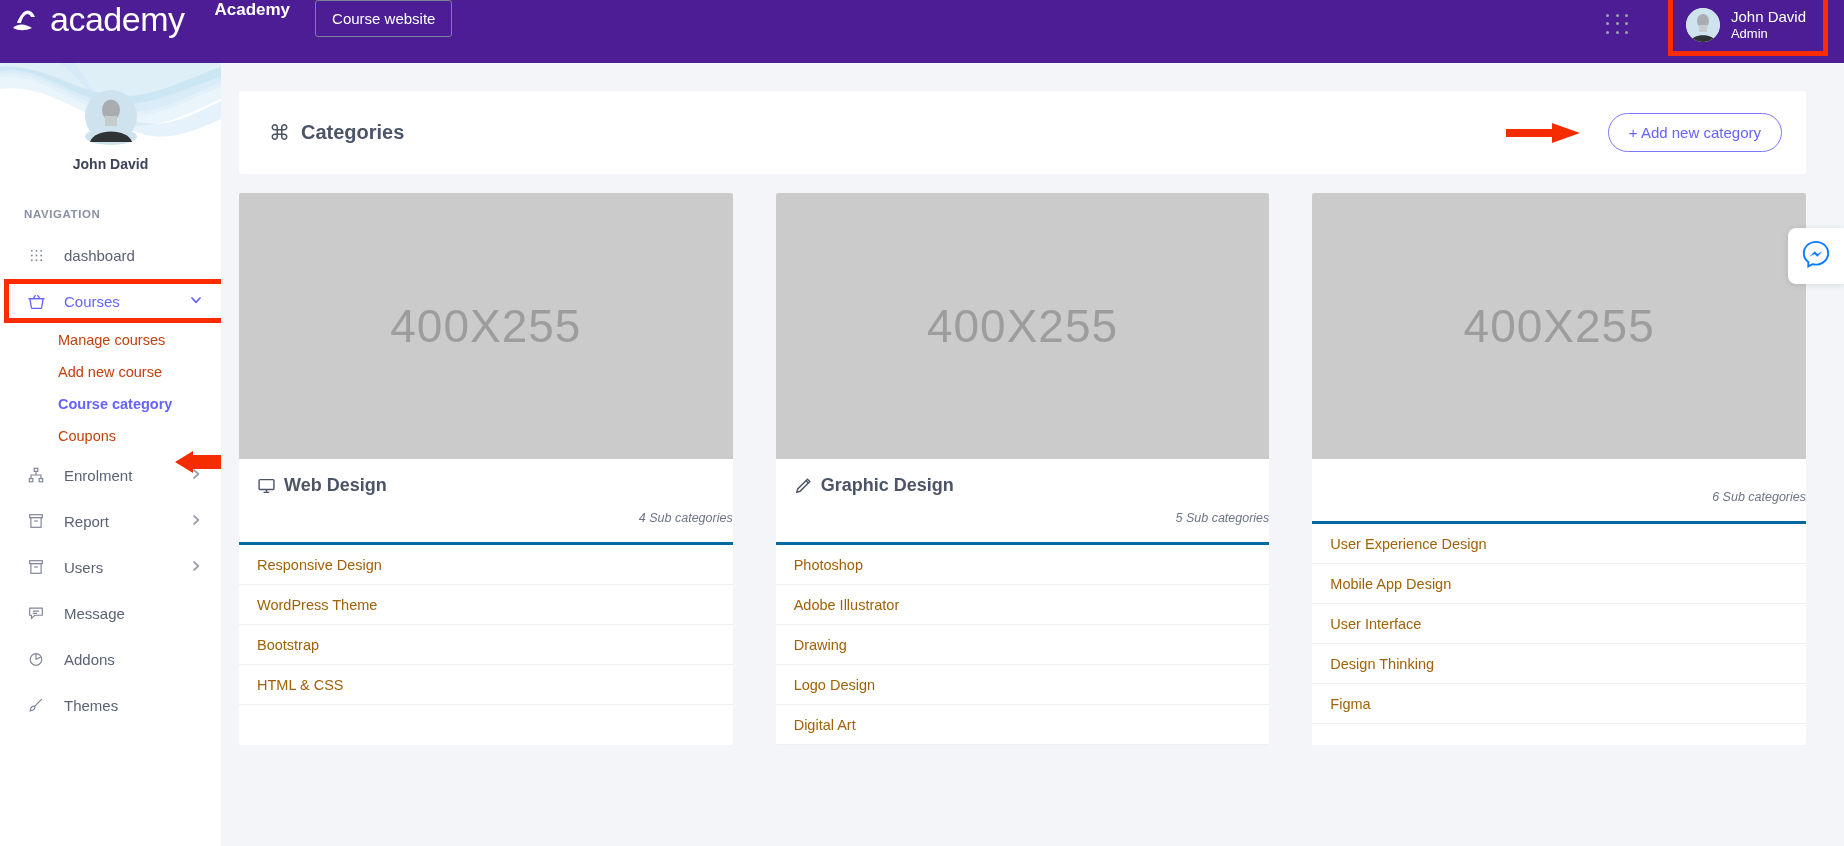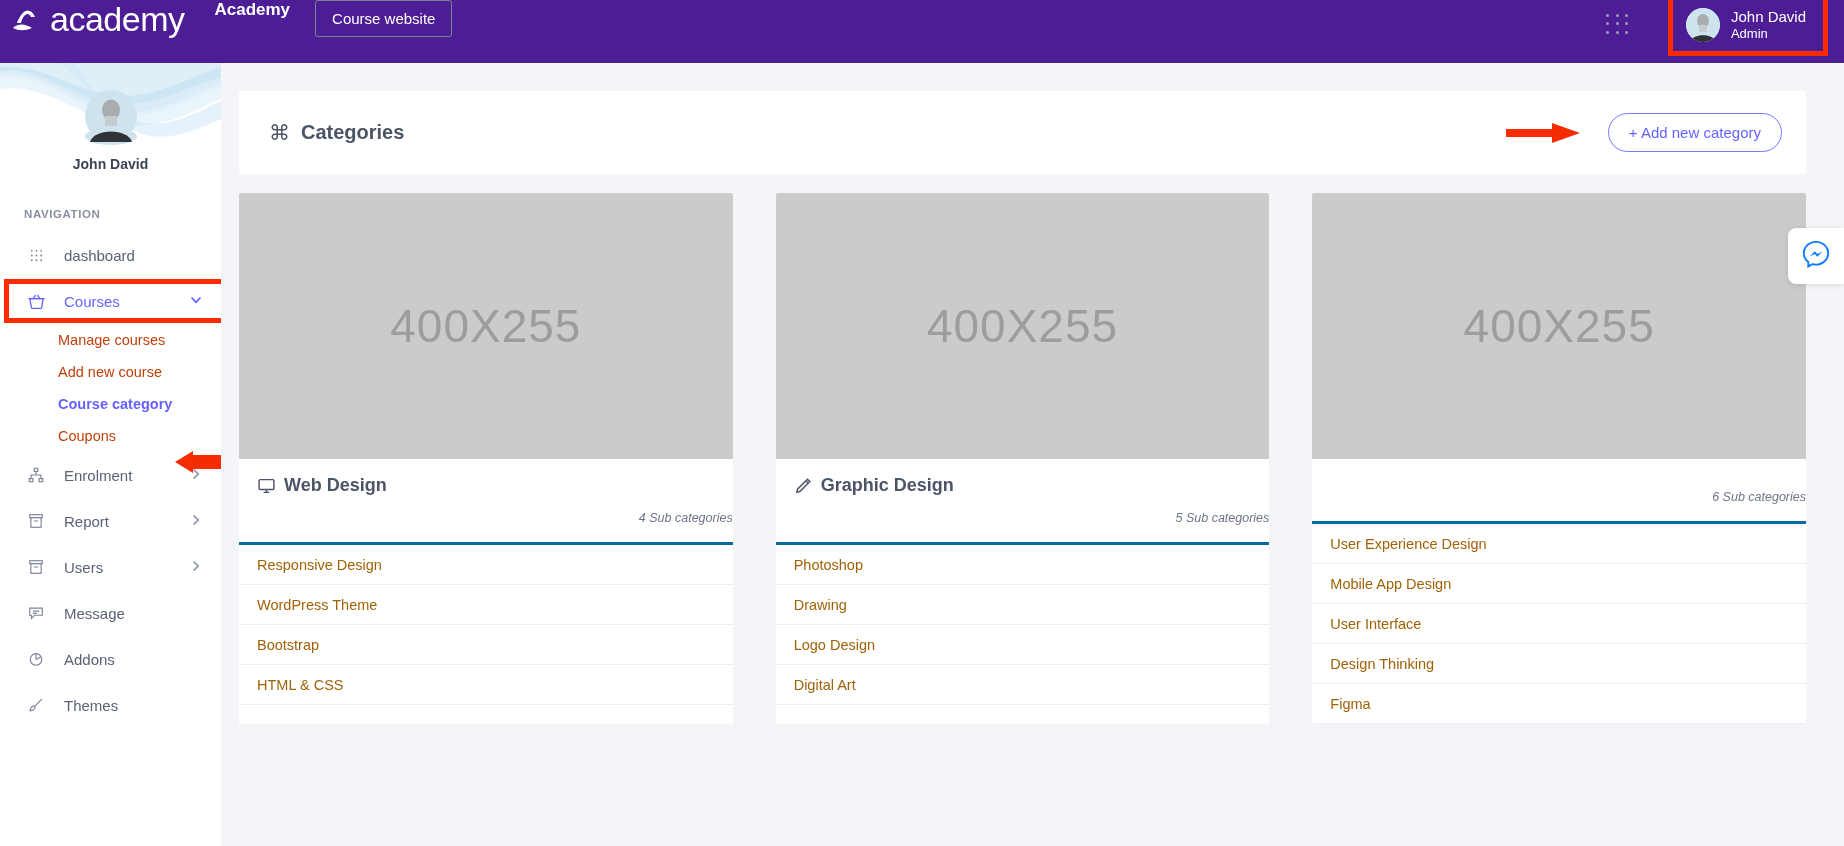--- a/index.html
+++ b/index.html
@@ -466,20 +466,21 @@
             <svg viewBox="0 0 20 20" width="19" height="19" fill="none" stroke="#4c5467" stroke-width="1.5">
               <path d="M14.2 3.3 L16.7 5.8 L6.4 16.1 L3 17 L3.9 13.6 Z"></path>
               <path d="M12.6 4.9 L15.1 7.4"></path>
             </svg>
           </span>
           <span>Graphic Design</span>
         </div>
         <div class="sub">5 Sub categories</div>
       </div>
       <div class="sub-row">Photoshop</div>
+      <div class="sub-row">Adobe Illustrator</div>
       <div class="sub-row">Drawing</div>
       <div class="sub-row">Logo Design</div>
       <div class="sub-row">Digital Art</div>
     </div>
 
     <div class="card">
       <div class="card-img">400X255</div>
       <div class="card-head">
         <div class="sub">6 Sub categories</div>
       </div>

